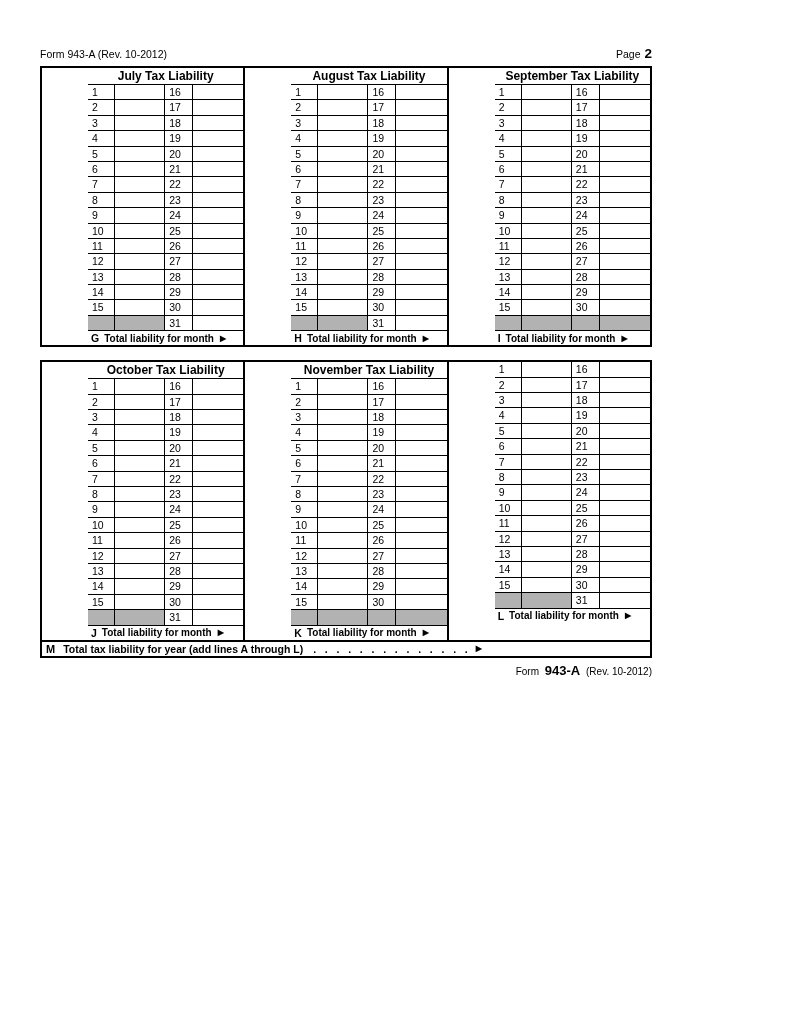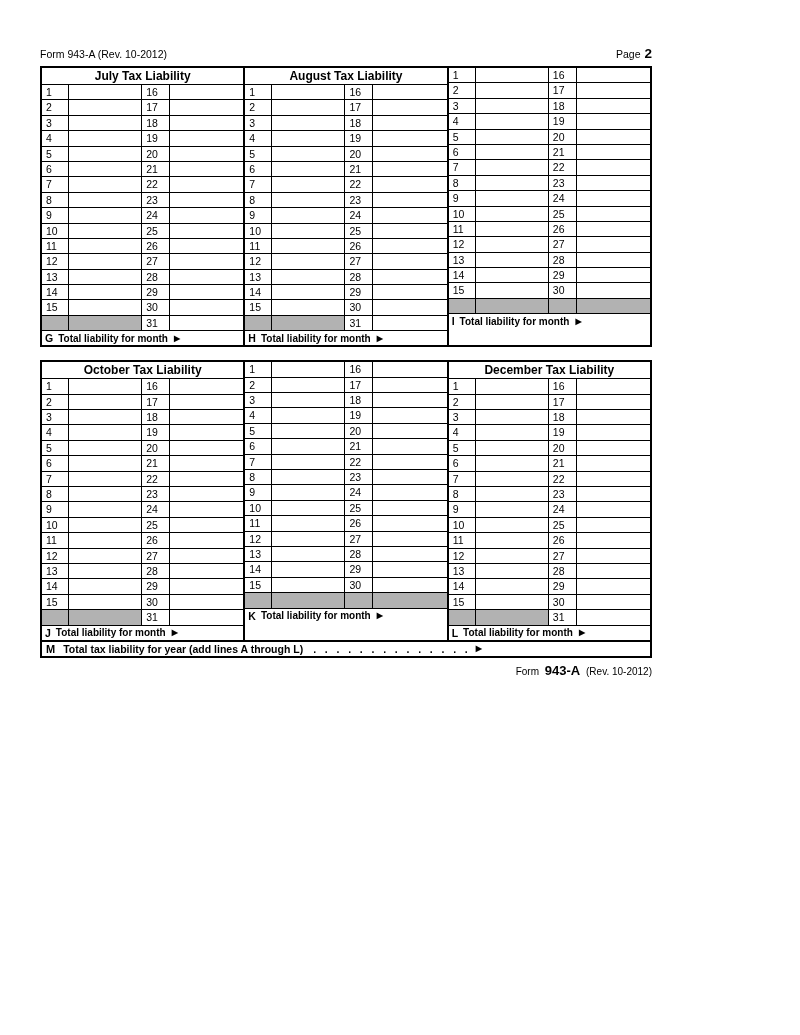--- a/index.html
+++ b/index.html
@@ -17,21 +17,21 @@
   .top-line {
     display: flex; justify-content: space-between; align-items: baseline;
     font-size: 10.5px; margin-bottom: 5px;
   }
   .page-word { font-size: 10.5px; }
   .page-num { font-weight: bold; font-size: 13.5px; margin-left: 4px; }
 
   .block { border: 2px solid #000; background: #fff; }
   .block + .block { margin-top: 13px; }
   .months { display: flex; }
-  .month { flex: 1 1 0; min-width: 0; }
+  .month { flex: 1 1 0; min-width: 0; padding-left: 46px; }
   .month + .month { border-left: 2px solid #000; }
 
   .mtitle {
     text-align: center; font-weight: bold; font-size: 12px;
     line-height: 16px; height: 17px; border-bottom: 1px solid #000;
   }
 
   .mgrid { display: grid; grid-template-columns: 27px 1fr 28px 1fr; }
   .cell {
     height: 15.4px; border-bottom: 1px solid #000; border-right: 1px solid #000;
@@ -225,20 +225,21 @@
             <div class="cell entry last"></div>
           </div>
           <div class="mfooter">
             <span class="flet">H</span>
             <span class="flab">Total liability for month</span>
             <span class="farr">▶</span>
             <span class="fentry"></span>
           </div>
         </div>
       <div class="month">
+          <div class="mtitle">September Tax Liability</div>
           <div class="mgrid">
             <div class="cell day">1</div>
             <div class="cell entry"></div>
             <div class="cell day">16</div>
             <div class="cell entry last"></div>
             <div class="cell day">2</div>
             <div class="cell entry"></div>
             <div class="cell day">17</div>
             <div class="cell entry last"></div>
             <div class="cell day">3</div>
@@ -379,20 +380,21 @@
             <div class="cell entry last"></div>
           </div>
           <div class="mfooter">
             <span class="flet">J</span>
             <span class="flab">Total liability for month</span>
             <span class="farr">▶</span>
             <span class="fentry"></span>
           </div>
         </div>
       <div class="month">
+          <div class="mtitle">November Tax Liability</div>
           <div class="mgrid">
             <div class="cell day">1</div>
             <div class="cell entry"></div>
             <div class="cell day">16</div>
             <div class="cell entry last"></div>
             <div class="cell day">2</div>
             <div class="cell entry"></div>
             <div class="cell day">17</div>
             <div class="cell entry last"></div>
             <div class="cell day">3</div>
@@ -453,21 +455,20 @@
             <div class="cell entry last gray"></div>
           </div>
           <div class="mfooter">
             <span class="flet">K</span>
             <span class="flab">Total liability for month</span>
             <span class="farr">▶</span>
             <span class="fentry"></span>
           </div>
         </div>
       <div class="month">
-          <div class="mtitle">December Tax Liability</div>
           <div class="mgrid">
             <div class="cell day">1</div>
             <div class="cell entry"></div>
             <div class="cell day">16</div>
             <div class="cell entry last"></div>
             <div class="cell day">2</div>
             <div class="cell entry"></div>
             <div class="cell day">17</div>
             <div class="cell entry last"></div>
             <div class="cell day">3</div>

